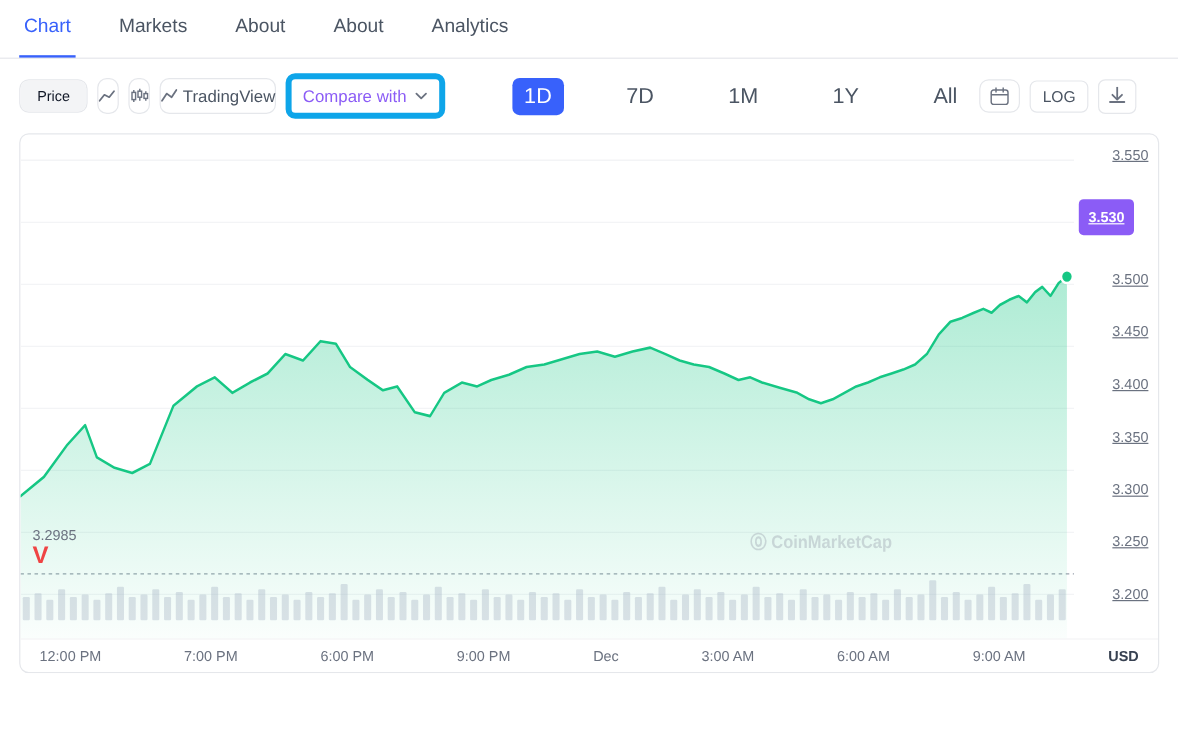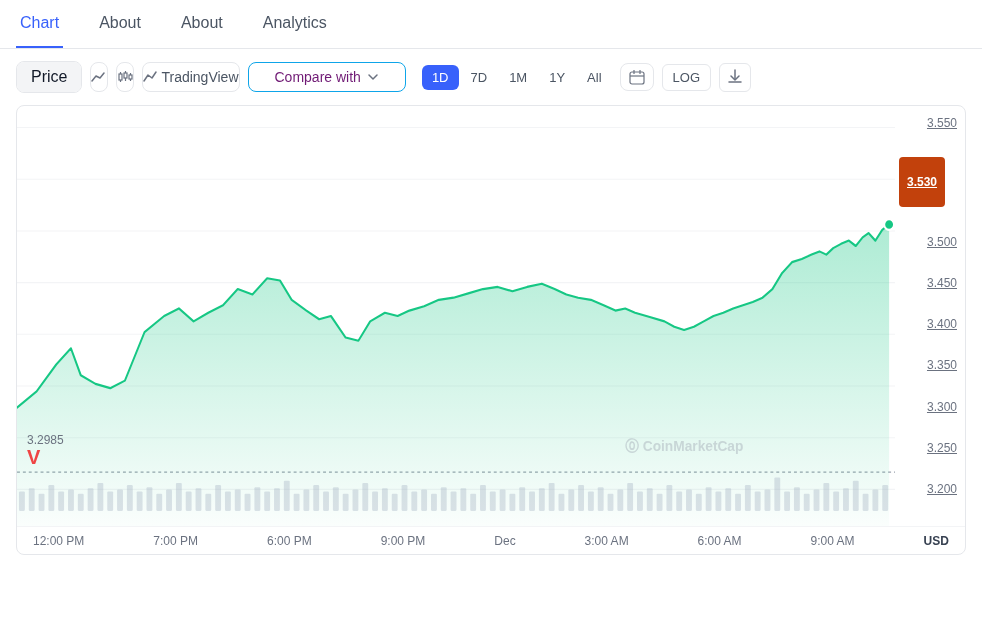--- a/index.html
+++ b/index.html
@@ -35,21 +35,21 @@
       flex-wrap: wrap;
     }
     .btn-group {
       display: flex;
       border: 1px solid #e5e7eb;
       border-radius: 8px;
       overflow: hidden;
     }
     .btn-group .btn {
       padding: 6px 14px;
-      font-size: 16px;
+      font-size: 12px;
       font-weight: 500;
       cursor: pointer;
       background: #fff;
       border: none;
       color: #4b5563;
     }
     .btn-group .btn.active {
       background: #f3f4f6;
       color: #111827;
     }
@@ -67,44 +67,45 @@
       cursor: pointer;
       background: #fff;
       color: #4b5563;
       font-weight: 500;
     }
     .icon-btn svg { flex-shrink: 0; }
     .compare-btn {
       display: flex;
       align-items: center;
       gap: 6px;
-      padding: 6px 26px;
-      border: 1px solid #0ea5e9;
+      padding: 6px 9px;
+      border: 5px solid #0ea5e9;
       border-radius: 8px;
       font-size: 14px;
       cursor: pointer;
       background: #fff;
-      color: #701a75;
+      color: #8b5cf6;
       font-weight: 500;
     }
     .time-group {
       display: flex;
       align-items: center;
       gap: 2px;
       margin-left: 8px;
     }
     .time-btn {
       padding: 5px 10px;
-      font-size: 13px;
+      font-size: 18px;
       font-weight: 500;
       cursor: pointer;
       background: #fff;
       border: none;
       border-radius: 6px;
       color: #4b5563;
+      margin-left: 40px;
     }
     .time-btn.active {
       background: #3861fb;
       color: #fff;
     }
     .log-btn {
       padding: 5px 10px;
       font-size: 13px;
       font-weight: 500;
       cursor: pointer;
@@ -153,45 +154,46 @@
       color: #6b7280;
       position: relative;
     }
     .y-label {
       text-align: right;
       font-size: 12px;
       color: #6b7280;
       text-decoration: underline;
     }
     .current-price-badge {
-      background: #c2410c;
+      background: #8b5cf6;
       color: #fff;
       font-size: 12px;
       font-weight: 700;
-      padding: 18px 8px;
+      padding: 8px 8px;
       border-radius: 4px;
       display: inline-block;
       text-decoration: underline;
     }
     .x-axis {
       display: flex;
       justify-content: space-between;
       padding: 4px 16px 4px 16px;
       font-size: 12px;
       color: #6b7280;
       border-top: 1px solid #f3f4f6;
       height: 28px;
       align-items: center;
     }
   </style>
 </head>
 <body>
 
 <div class="nav-tabs">
   <div class="nav-tab active">Chart</div>
+  <div class="nav-tab">Markets</div>
   <div class="nav-tab">About</div>
   <div class="nav-tab">About</div>
   <div class="nav-tab">Analytics</div>
 </div>
 
 <div class="toolbar">
 
   <div class="btn-group">
     <button class="btn active">Price</button>
   </div>

